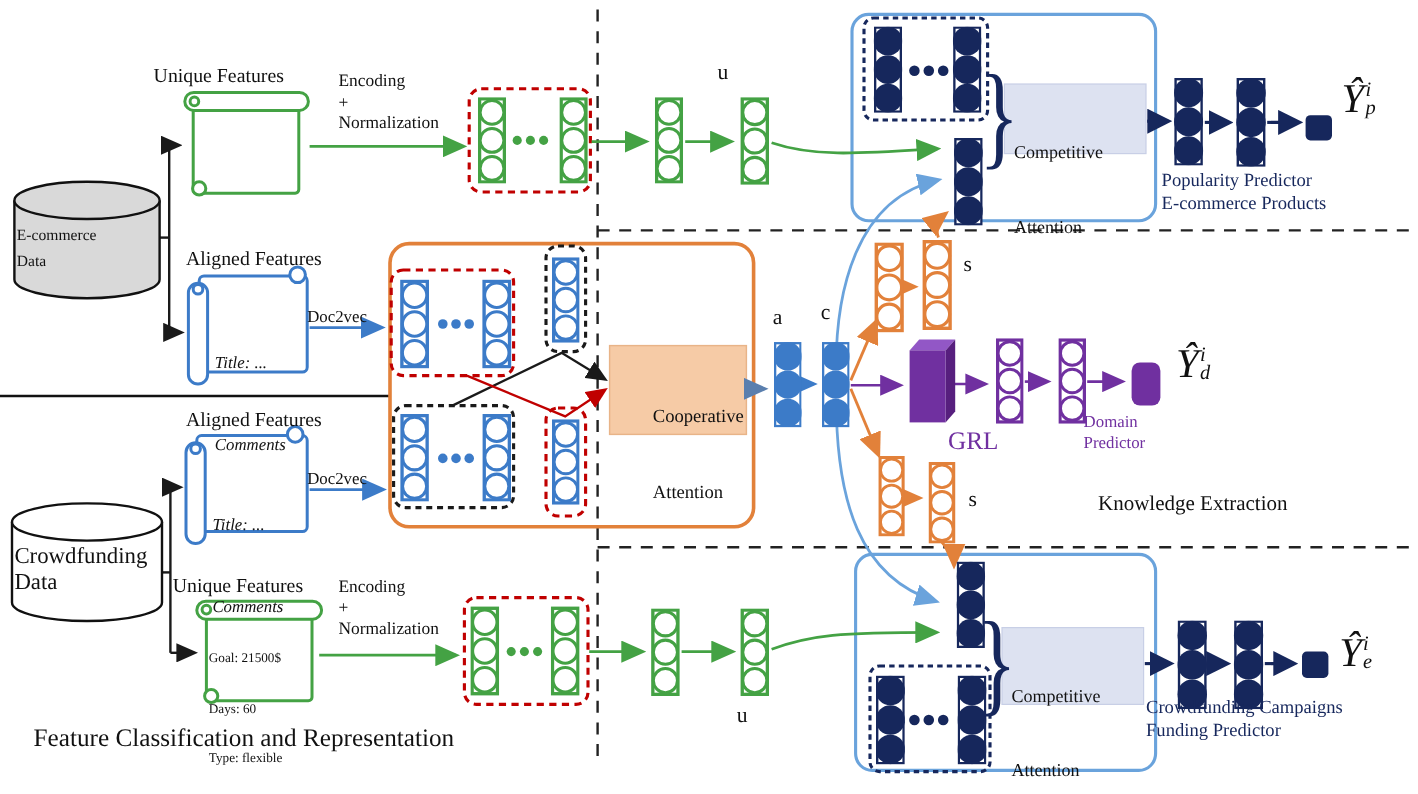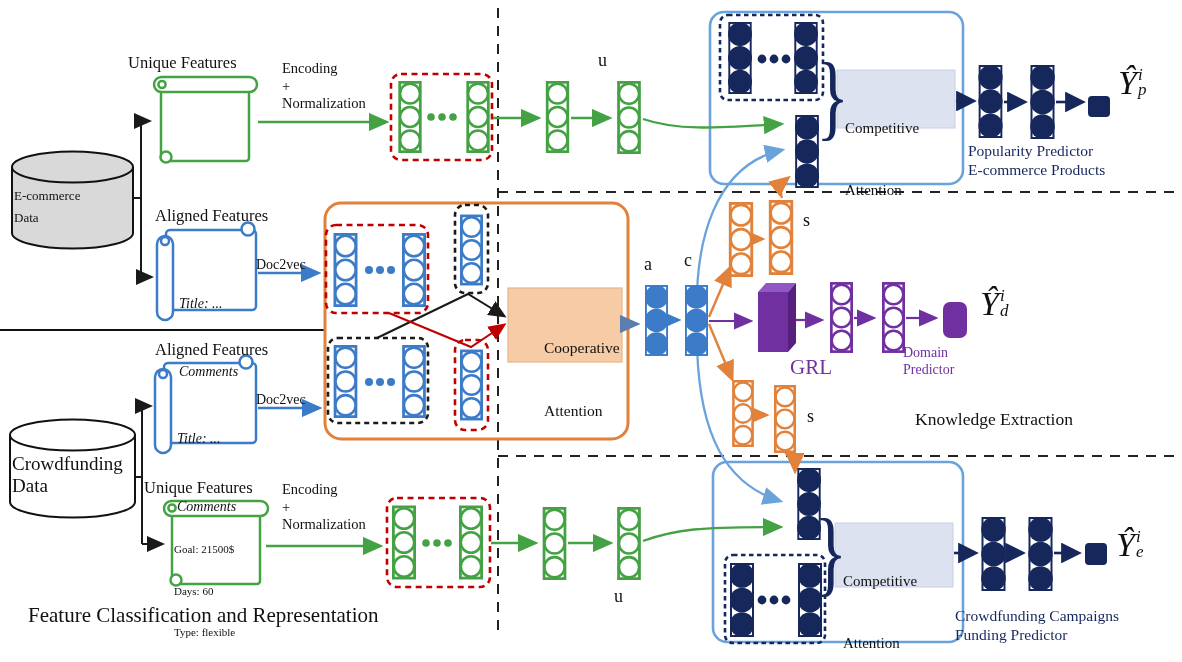--- a/index.html
+++ b/index.html
@@ -324,21 +324,21 @@
 
 <div class="t ctr purple" style="left:790px;top:355px;width:46px;font-size:21px;">GRL</div>
 <div class="t ctr purple" style="left:903px;top:344px;width:104px;font-size:14px;line-height:17px;">
   <div>Domain</div>
   <div>Predictor</div>
 </div>
 <div class="t ctr navy" style="left:968px;top:141px;width:205px;font-size:15.5px;line-height:19px;">
   <div>Popularity Predictor</div>
   <div>E-commerce Products</div>
 </div>
-<div class="t ctr navy" style="left:955px;top:606px;width:225px;font-size:15.5px;line-height:19px;">
+<div class="t ctr navy" style="left:955px;top:580px;width:225px;font-size:15.5px;line-height:19px;">
   <div>Crowdfunding Campaigns</div>
   <div>Funding Predictor</div>
 </div>
 
 <div class="brace" style="left:816px;top:52px;">}</div>
 <div class="brace" style="left:814px;top:508px;">}</div>
 
 <div class="out" style="left:1118px;top:66px;">
   <span class="base">Ŷ</span>
   <span class="scripts">

